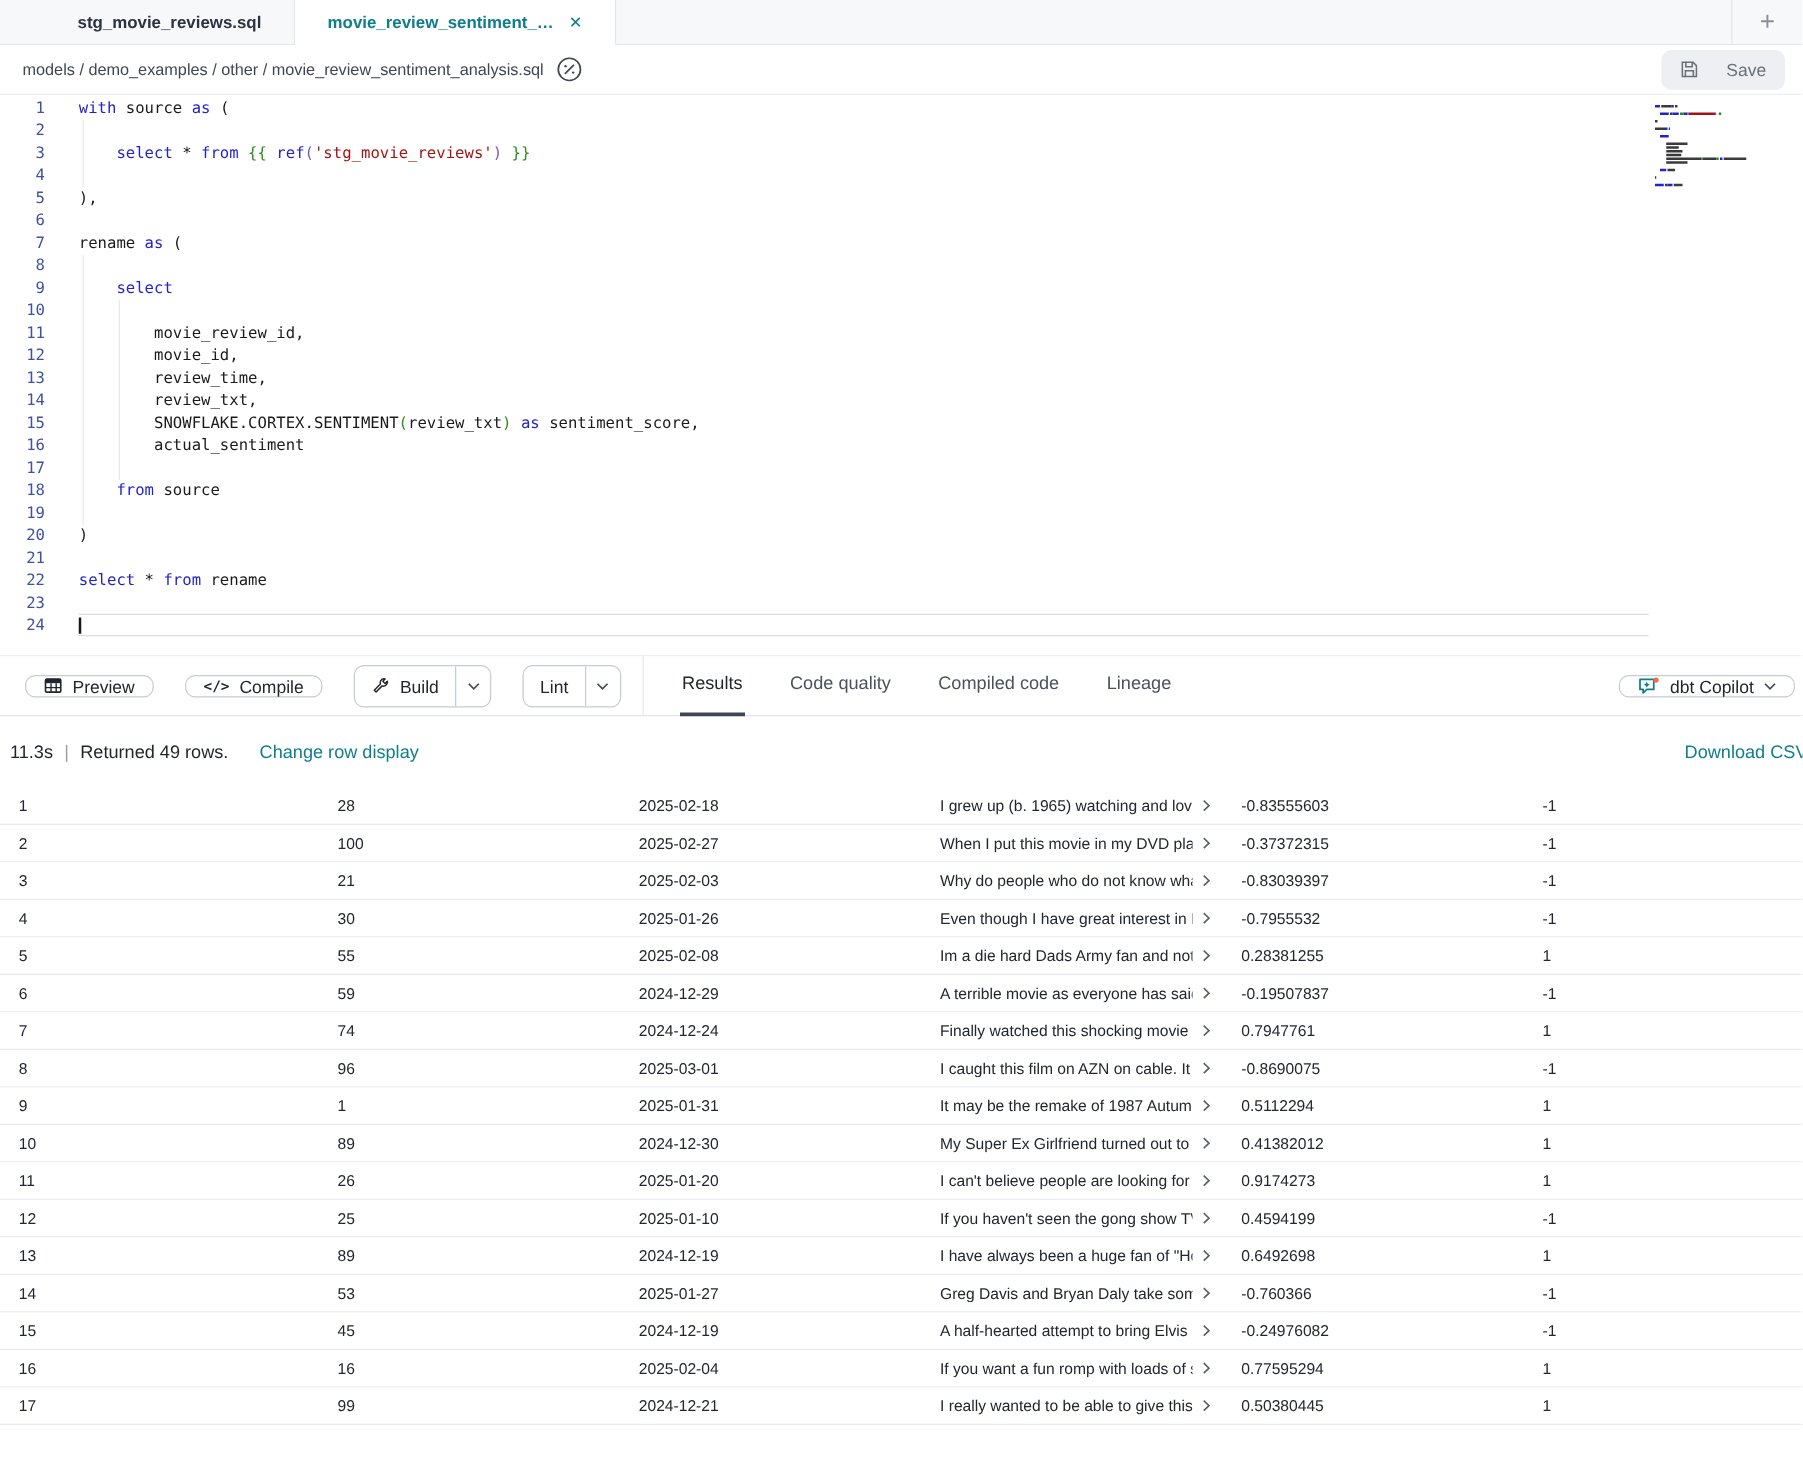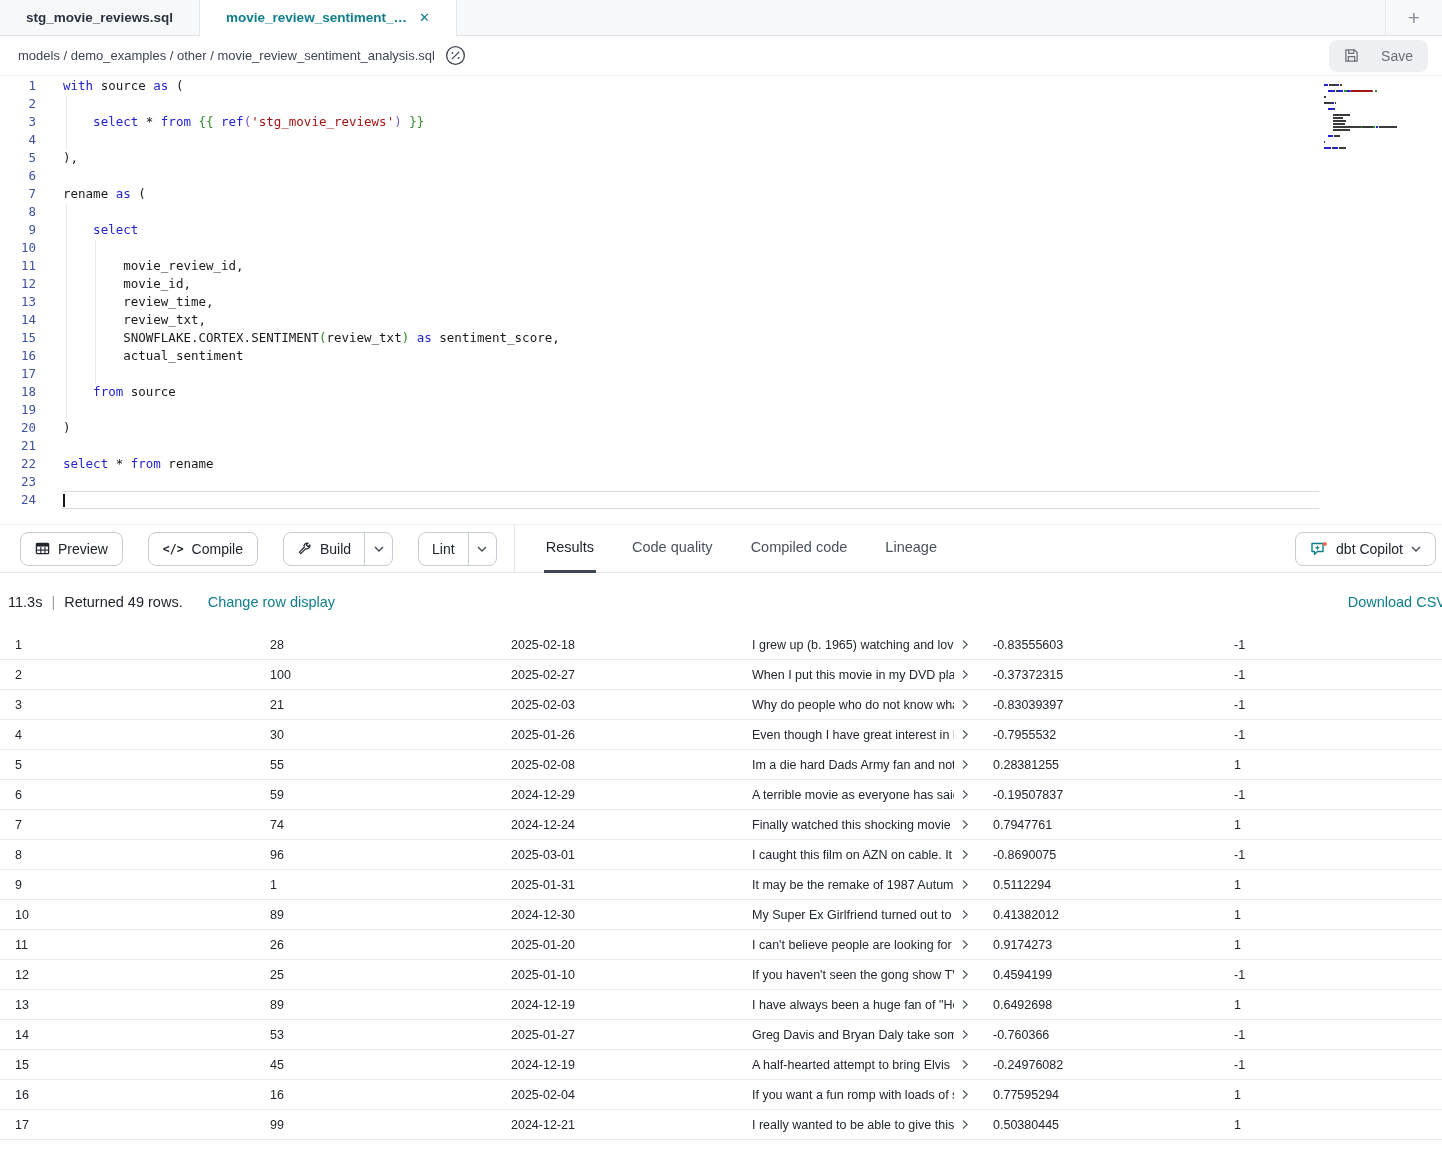--- a/index.html
+++ b/index.html
@@ -2,21 +2,21 @@
 <html style="--c-kw: #2323cc; --c-tx: #1a1a1a; --c-br: #2e8b25; --c-st: #a31515; --c-pa: #7c53c4;"><head>
 <meta charset="utf-8">
 <style>
   * { margin:0; padding:0; box-sizing:border-box; }
   html,body { width:1442px; height:1166px; overflow:hidden; background:#fff;
               font-family:"Liberation Sans", sans-serif; color:#2b3240; }
 
   
   .tabbar { height:36px; display:flex; align-items:stretch; background:#f7f8f9;
             border-bottom:1px solid #e3e6ea; }
-  #tabs-container { display:flex; }
+  #tabs-container { display:flex;padding-left:36px; }
   .tab { position:relative; display:flex; align-items:center; padding:0 26px;
          font-size:13.5px; font-weight:700; color:#2b3240; background:#f7f8f9;
          border-right:1px solid #e3e6ea; cursor:pointer; }
   .tab.active { background:#fff; color:#0f7e8b; }
   .tab.active::after { content:''; position:absolute; left:0; right:0; bottom:-1px;
                        height:1px; background:#fff; }
   .tab .close { margin-left:12px; font-size:13px; font-weight:400; }
   .tab-spacer { flex:1; }
   .newtab { width:57px; display:flex; align-items:center; justify-content:center;
             border-left:1px solid #e3e6ea; color:#8a909b; font-size:21px; cursor:pointer; }
@@ -45,21 +45,21 @@
   .tok-pa { color:var(--c-pa); }
   .guide { position:absolute; width:1px; background:#e9eaee; }
   .minimap { position:absolute; right:34px; top:8px; width:84px; }
   .mm-line { height:2px; margin-bottom:1px; font-size:0; white-space:nowrap; }
   .mm-seg { display:inline-block; height:2px; vertical-align:top; }
 
   
   .actionbar { position:relative; height:49px; display:flex; align-items:center;
                padding-left:20px; border-top:1px solid #eef0f2;
                border-bottom:1px solid #e5e7ea; background:#fff; }
-  .btn { display:flex; align-items:center; gap:8px; height:34px; padding:0 14px;
+  .btn { display:flex; align-items:center; gap:8px; height:18px; padding:0 14px;
          border:1px solid #c6ccd3; border-radius:8px; background:#fff;
          font-size:14px; color:#21262e; font-family:inherit; cursor:pointer; }
   .btn + .btn, .btn-group + .btn-group, .btn + .btn-group { margin-left:25px; }
   .btn-group { display:flex; align-items:stretch; height:34px;
                border:1px solid #c6ccd3; border-radius:8px; overflow:hidden; background:#fff; }
   .btn-main { display:flex; align-items:center; gap:8px; padding:0 13px;
               font-size:14px; color:#21262e; cursor:pointer; }
   .btn-caret { display:flex; align-items:center; justify-content:center; width:28px;
                border-left:1px solid #c6ccd3; cursor:pointer; }
   .code-glyph { font-family:"DejaVu Sans Mono", monospace; font-size:11.5px; font-weight:700; }

